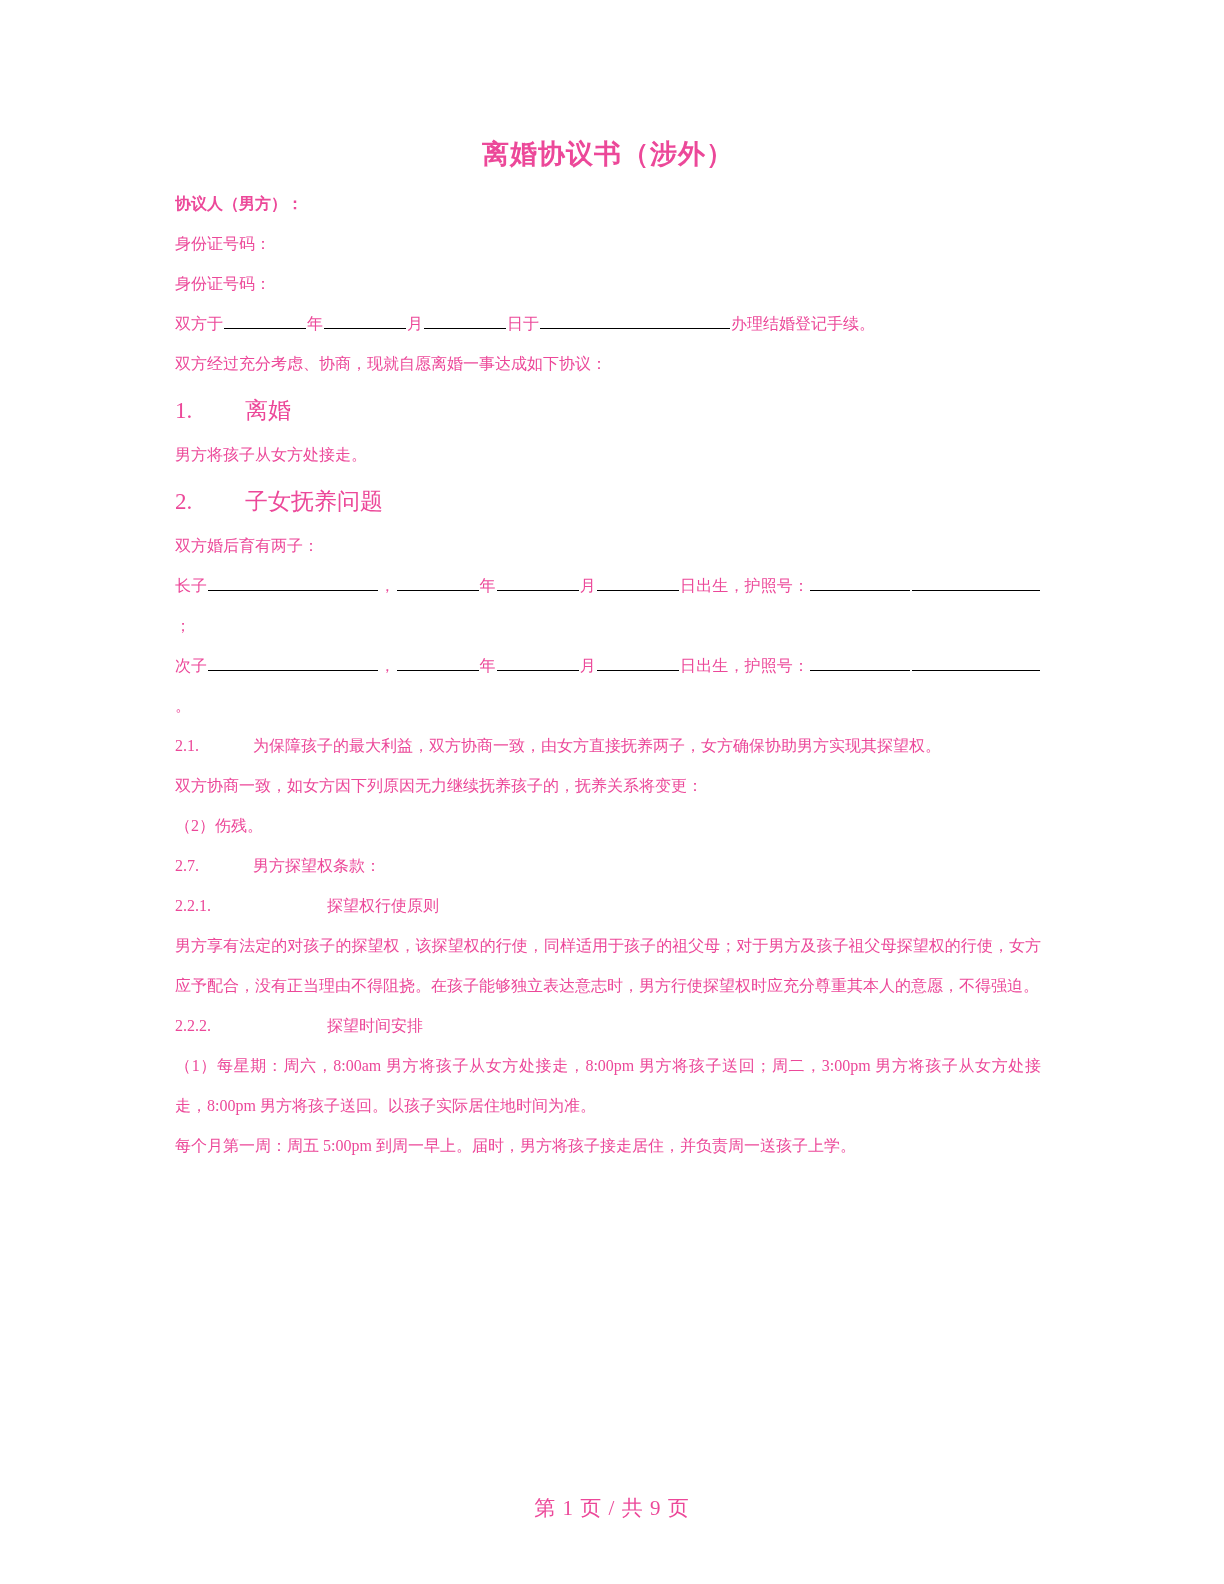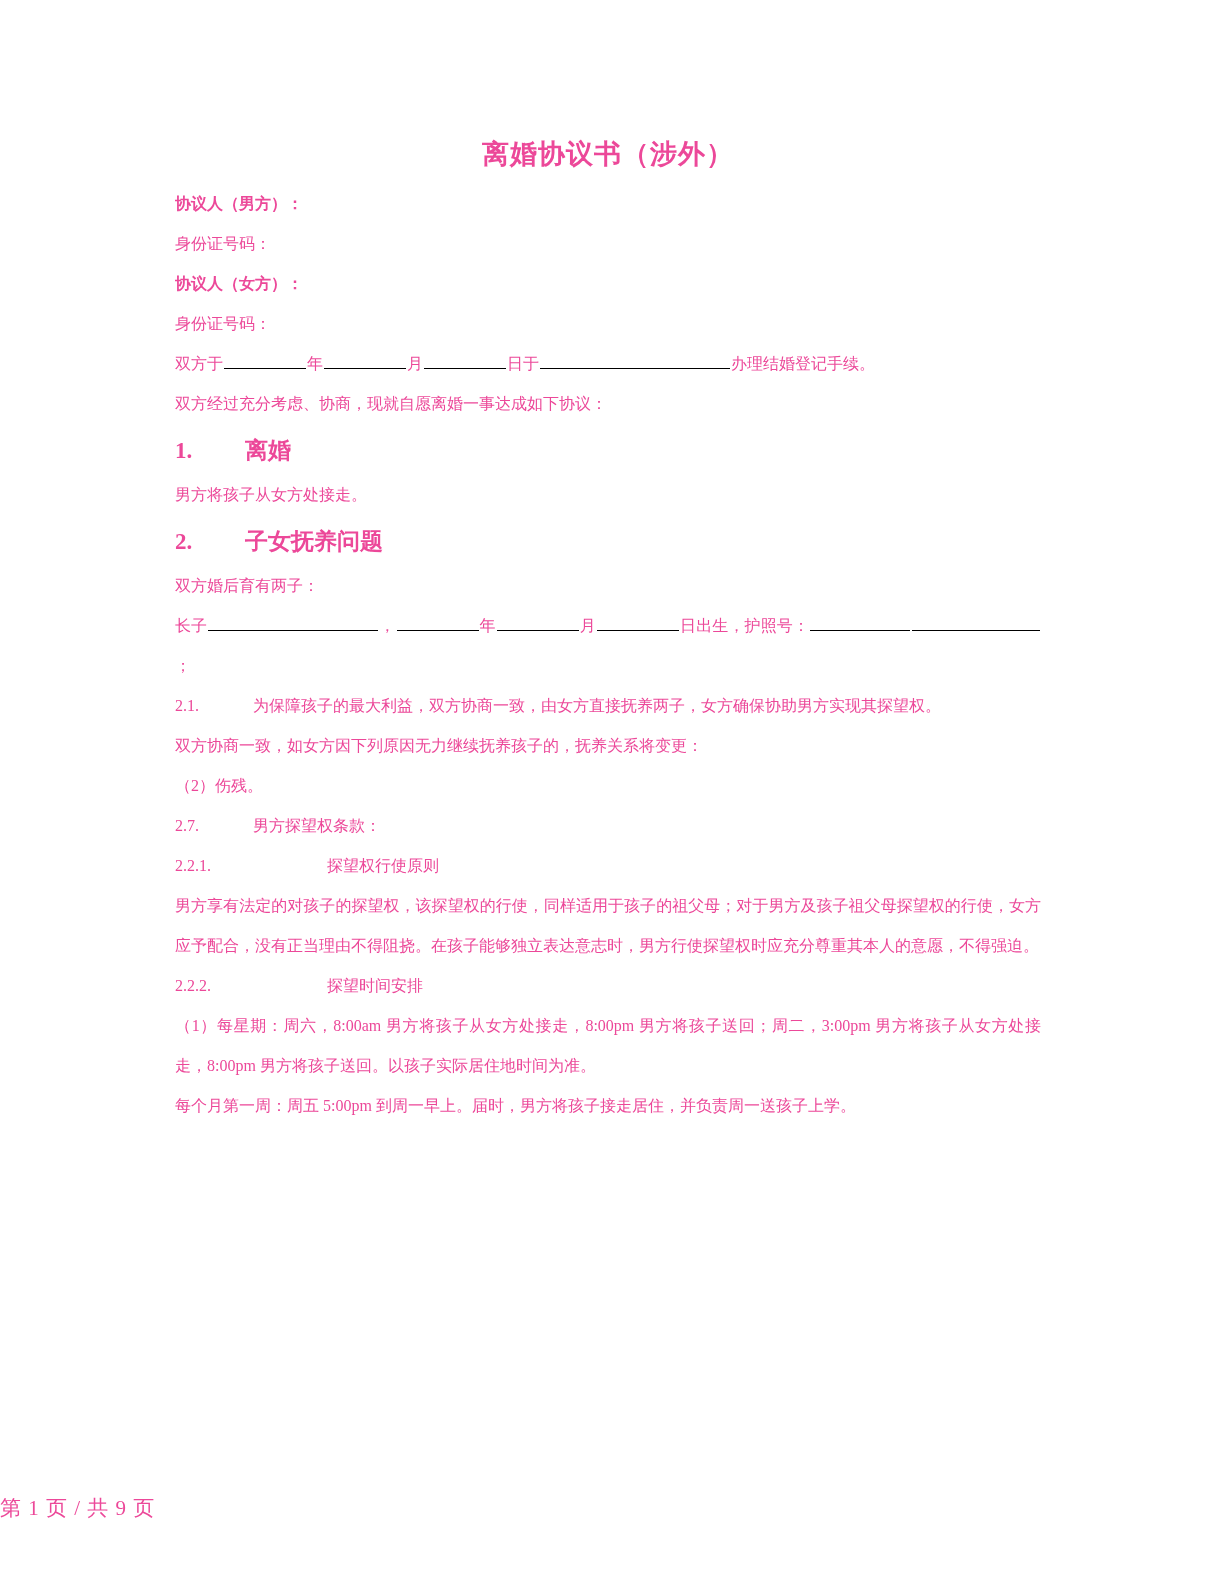--- a/index.html
+++ b/index.html
@@ -38,21 +38,21 @@
     margin: 0;
     text-align: justify;
     text-justify: inter-ideograph;
     word-break: break-all;
   }
   .para.bold {
     font-weight: bold;
   }
   .heading {
     font-size: 23px;
-    font-weight: bold;
+    font-weight: normal;
     line-height: 45px;
     margin: 4px 0 2px 0;
     white-space: pre;
   }
   .heading .num {
     display: inline-block;
     min-width: 70px;
   }
   .sub-lead {
     display: inline-block;
@@ -72,51 +72,51 @@
   .b-sm { width: 82px; }
   .b-md { width: 100px; }
   .b-lg { width: 170px; }
   .b-xl { width: 190px; }
   .b-xxl { width: 128px; }
   .footer {
     position: absolute;
     left: 0;
     right: 0;
     top: 1488px;
-    text-align: left;
+    text-align: center;
     font-size: 21px;
     font-family: "Liberation Serif", "DejaVu Serif", serif;
     letter-spacing: 1px;
   }
 </style>
 </head>
 <body>
 
 <div class="page">
   <div class="content">
 
     <h1 class="doc-title">离婚协议书（涉外）</h1>
 
     <p class="para bold">协议人（男方）：</p>
     <p class="para">身份证号码：</p>
-    <p class="para bold">协议人（女方）：</p>
     <p class="para">身份证号码：</p>
 
     <p class="para"><span>双方于</span><span class="blank b-sm"></span><span>年</span><span class="blank b-sm"></span><span>月</span><span class="blank b-sm"></span><span>日于</span><span class="blank b-xl"></span><span>办理结婚登记手续。</span></p>
 
     <p class="para">双方经过充分考虑、协商，现就自愿离婚一事达成如下协议：</p>
 
     <h2 class="heading"><span class="num">1.</span><span>离婚</span></h2>
     <p class="para">男方将孩子从女方处接走。</p>
 
     <h2 class="heading"><span class="num">2.</span><span>子女抚养问题</span></h2>
     <p class="para">双方婚后育有两子：</p>
 
     <p class="para"><span>长子</span><span class="blank b-lg"></span><span>，</span><span class="blank b-sm"></span><span>年</span><span class="blank b-sm"></span><span>月</span><span class="blank b-sm"></span><span>日出生，护照号：</span><span class="blank b-md"></span><span class="blank b-xxl"></span><span>；</span></p>
 
+    <p class="para"><span>次子</span><span class="blank b-lg"></span><span>，</span><span class="blank b-sm"></span><span>年</span><span class="blank b-sm"></span><span>月</span><span class="blank b-sm"></span><span>日出生，护照号：</span><span class="blank b-md"></span><span class="blank b-xxl"></span><span>。</span></p>
 
     <p class="para"><span class="sub-lead">2.1.</span><span>为保障孩子的最大利益，双方协商一致，由女方直接抚养两子，女方确保协助男方实现其探望权。</span></p>
 
     <p class="para">双方协商一致，如女方因下列原因无力继续抚养孩子的，抚养关系将变更：</p>
     <p class="para">（2）伤残。</p>
 
     <p class="para"><span class="sub-lead">2.7.</span><span>男方探望权条款：</span></p>
 
     <p class="para"><span class="sub-lead-wide">2.2.1.</span><span>探望权行使原则</span></p>
     <p class="para">男方享有法定的对孩子的探望权，该探望权的行使，同样适用于孩子的祖父母；对于男方及孩子祖父母探望权的行使，女方应予配合，没有正当理由不得阻挠。在孩子能够独立表达意志时，男方行使探望权时应充分尊重其本人的意愿，不得强迫。</p>

